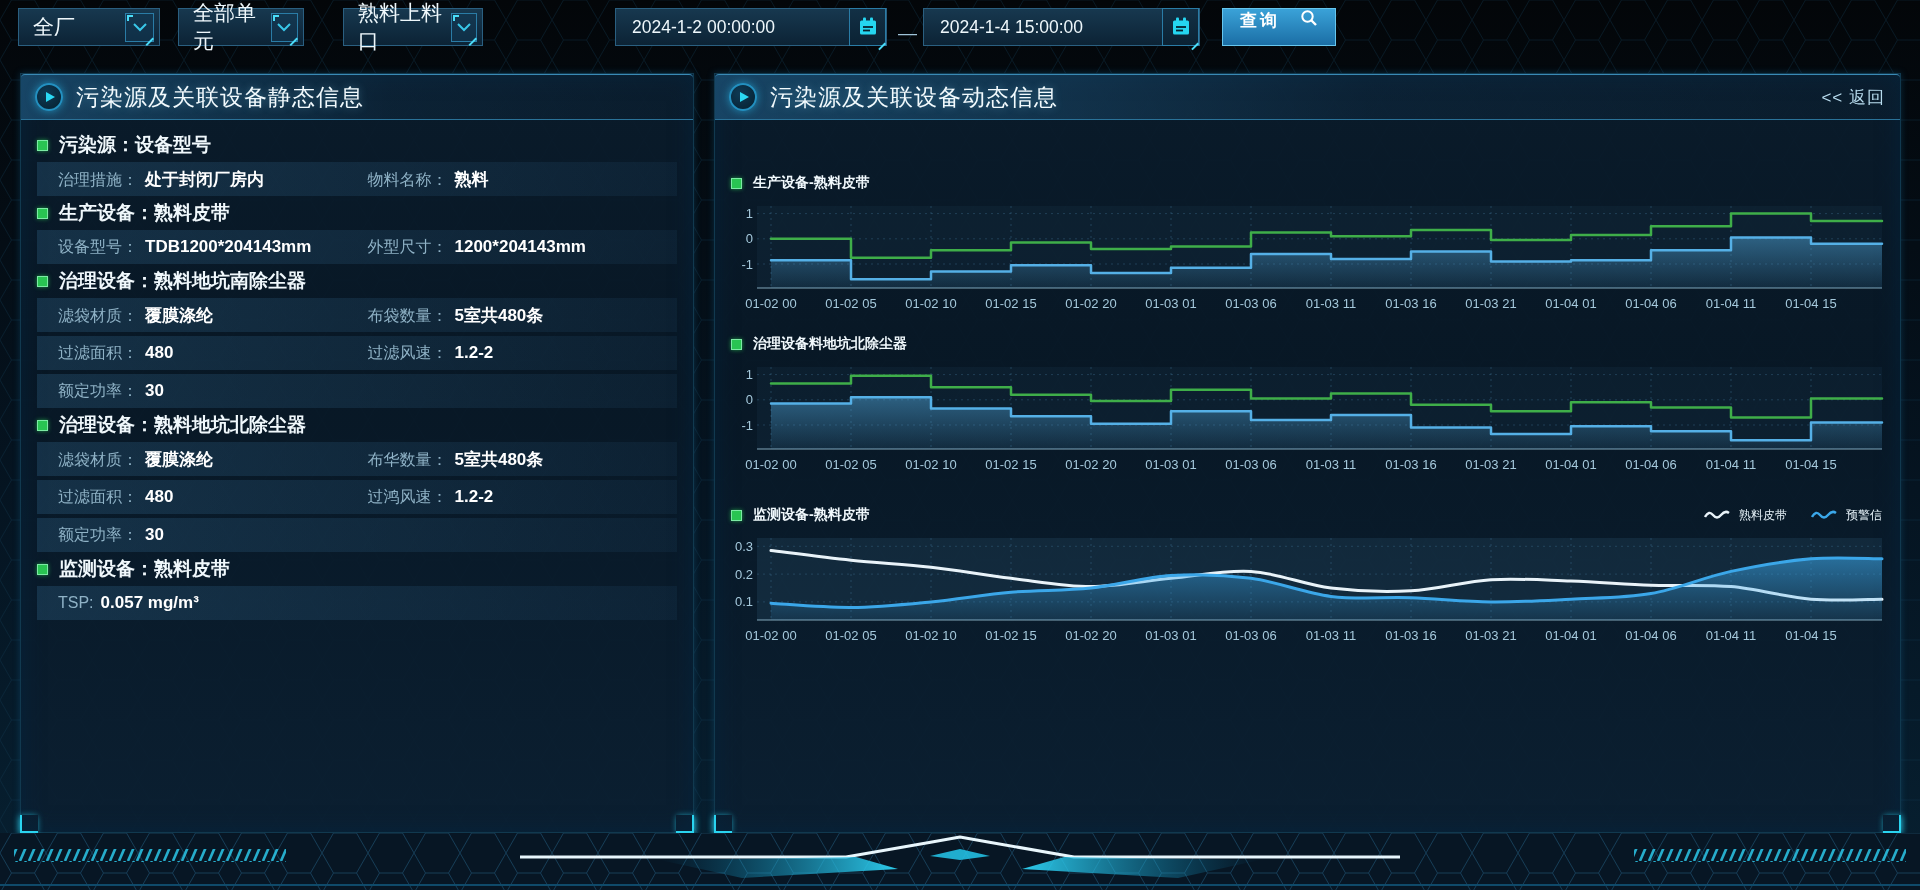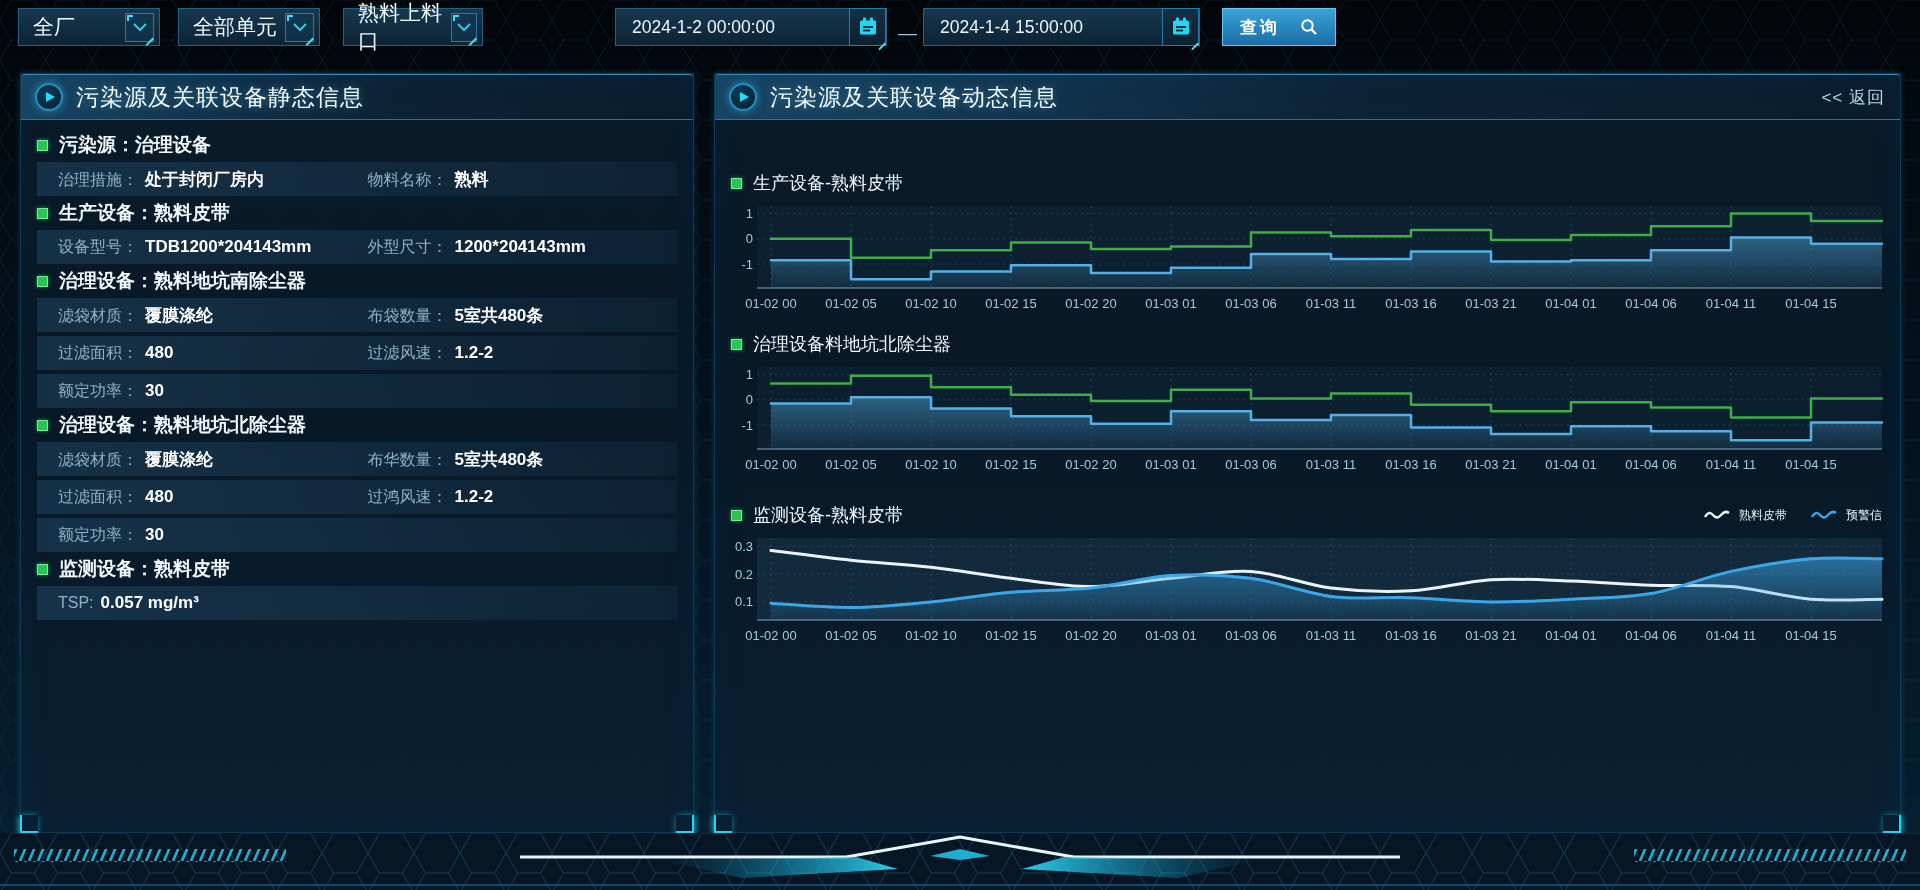--- a/index.html
+++ b/index.html
@@ -29,21 +29,21 @@
   .cal-btn { width:37px; height:38px; margin-left:10px; border:1px solid #2a7ca6;
     background:linear-gradient(180deg,#123045,#0b2233); display:flex; align-items:center;
     justify-content:center; position:relative; cursor:pointer; }
   .cal-btn::after { content:''; position:absolute; bottom:1px; right:-1px; width:9px; height:2px;
     background:#4adcf8; transform:rotate(-45deg); transform-origin:right bottom; }
   .range-dash { position:absolute; left:898px; top:22px; color:#9fc3d8; font-size:19px; }
   .query-btn {
     position:absolute; left:1222px; top:8px; width:114px; height:38px;
     background:linear-gradient(180deg,#3aa2d8 0%,#1b6ea5 100%); border:1px solid #66c6ee;
     color:#fff; font-size:17px; font-weight:700; letter-spacing:3px; cursor:pointer;
-    display:flex; align-items:center; justify-content:space-between; padding:0 17px;
+    display:flex; justify-content:space-between; padding:0 17px;
   }
 
   
   .panel {
     position:absolute; top:73px; height:760px; z-index:2;
     background:linear-gradient(180deg,rgba(10,28,44,.94) 0%,rgba(8,24,38,.92) 40%,rgba(11,31,49,.9) 100%);
     border:1px solid #11394f;
     box-shadow:inset 0 0 22px rgba(0,40,70,.55), 0 0 7px rgba(25,130,190,.28);
   }
   .panel.left  { left:20px;  width:674px; }
@@ -81,21 +81,21 @@
   .info-cell { flex:1; display:flex; align-items:baseline; gap:7px; }
   .info-lbl { color:#8fb2c6; font-size:16px; }
   .info-val { color:#fff; font-size:17px; font-weight:700; }
 
   
   .stats { display:flex; gap:14px; margin-top:24px; }
 
   
   .chart-head { position:relative; display:flex; align-items:center; gap:11px; height:26px; margin-top:17px; }
   .chart-head.m0 { margin-top:18px; } .chart-head.m2 { margin-top:27px; }
-  .chart-title { font-size:18px; font-weight:400; color:#f0f8fc; }
+  .chart-title { font-size:14px; font-weight:700; color:#f0f8fc; }
   .legend { position:absolute; right:2px; top:0; display:flex; gap:24px; align-items:center; height:26px; }
   .legend-item { display:flex; gap:8px; align-items:center; font-size:12px; color:#e8f4fa; cursor:pointer; }
   .chart-svg { display:block; margin-top:2px; }
 
   
   .footer-deco { position:absolute; left:0; top:833px; width:1920px; height:57px; z-index:2; }
 </style>
 </head>
 <body>
 
@@ -110,21 +110,21 @@
 
 <header class="toolbar">
   <div class="tb-box tb-select" style="left:18px;width:142px">
     <span>全厂</span>
     <span class="sel-btn">
       <svg width="14" height="9">
           <path d="M1,1 L7,7 L13,1" fill="none" stroke="#39c7e8" stroke-width="2"></path>
         </svg>
     </span>
   </div>
-  <div class="tb-box tb-select" style="left:178px;width:142px">
+  <div class="tb-box tb-select" style="left:178px;width:126px">
     <span>全部单元</span>
     <span class="sel-btn">
       <svg width="14" height="9">
           <path d="M1,1 L7,7 L13,1" fill="none" stroke="#39c7e8" stroke-width="2"></path>
         </svg>
     </span>
   </div>
   <div class="tb-box tb-select" style="left:343px;width:140px">
     <span>熟料上料口</span>
     <span class="sel-btn">
@@ -170,21 +170,21 @@
 </header>
 
 <section class="panel left">
   <div class="panel-header">
     <span class="play-icon"></span>
     <h2>污染源及关联设备静态信息</h2>
   </div>
   <div class="panel-body" id="static-body">
       <div class="sec-heading">
         <span class="bullet"></span>
-        <span>污染源：治理设备</span>
+        <span>污染源：设备型号</span>
       </div>
       <div class="info-row">
         <div class="info-cell">
           <span class="info-lbl">治理措施：</span>
           <span class="info-val">处于封闭厂房内</span>
         </div>
         <div class="info-cell">
           <span class="info-lbl">物料名称：</span>
           <span class="info-val">熟料</span>
         </div>

